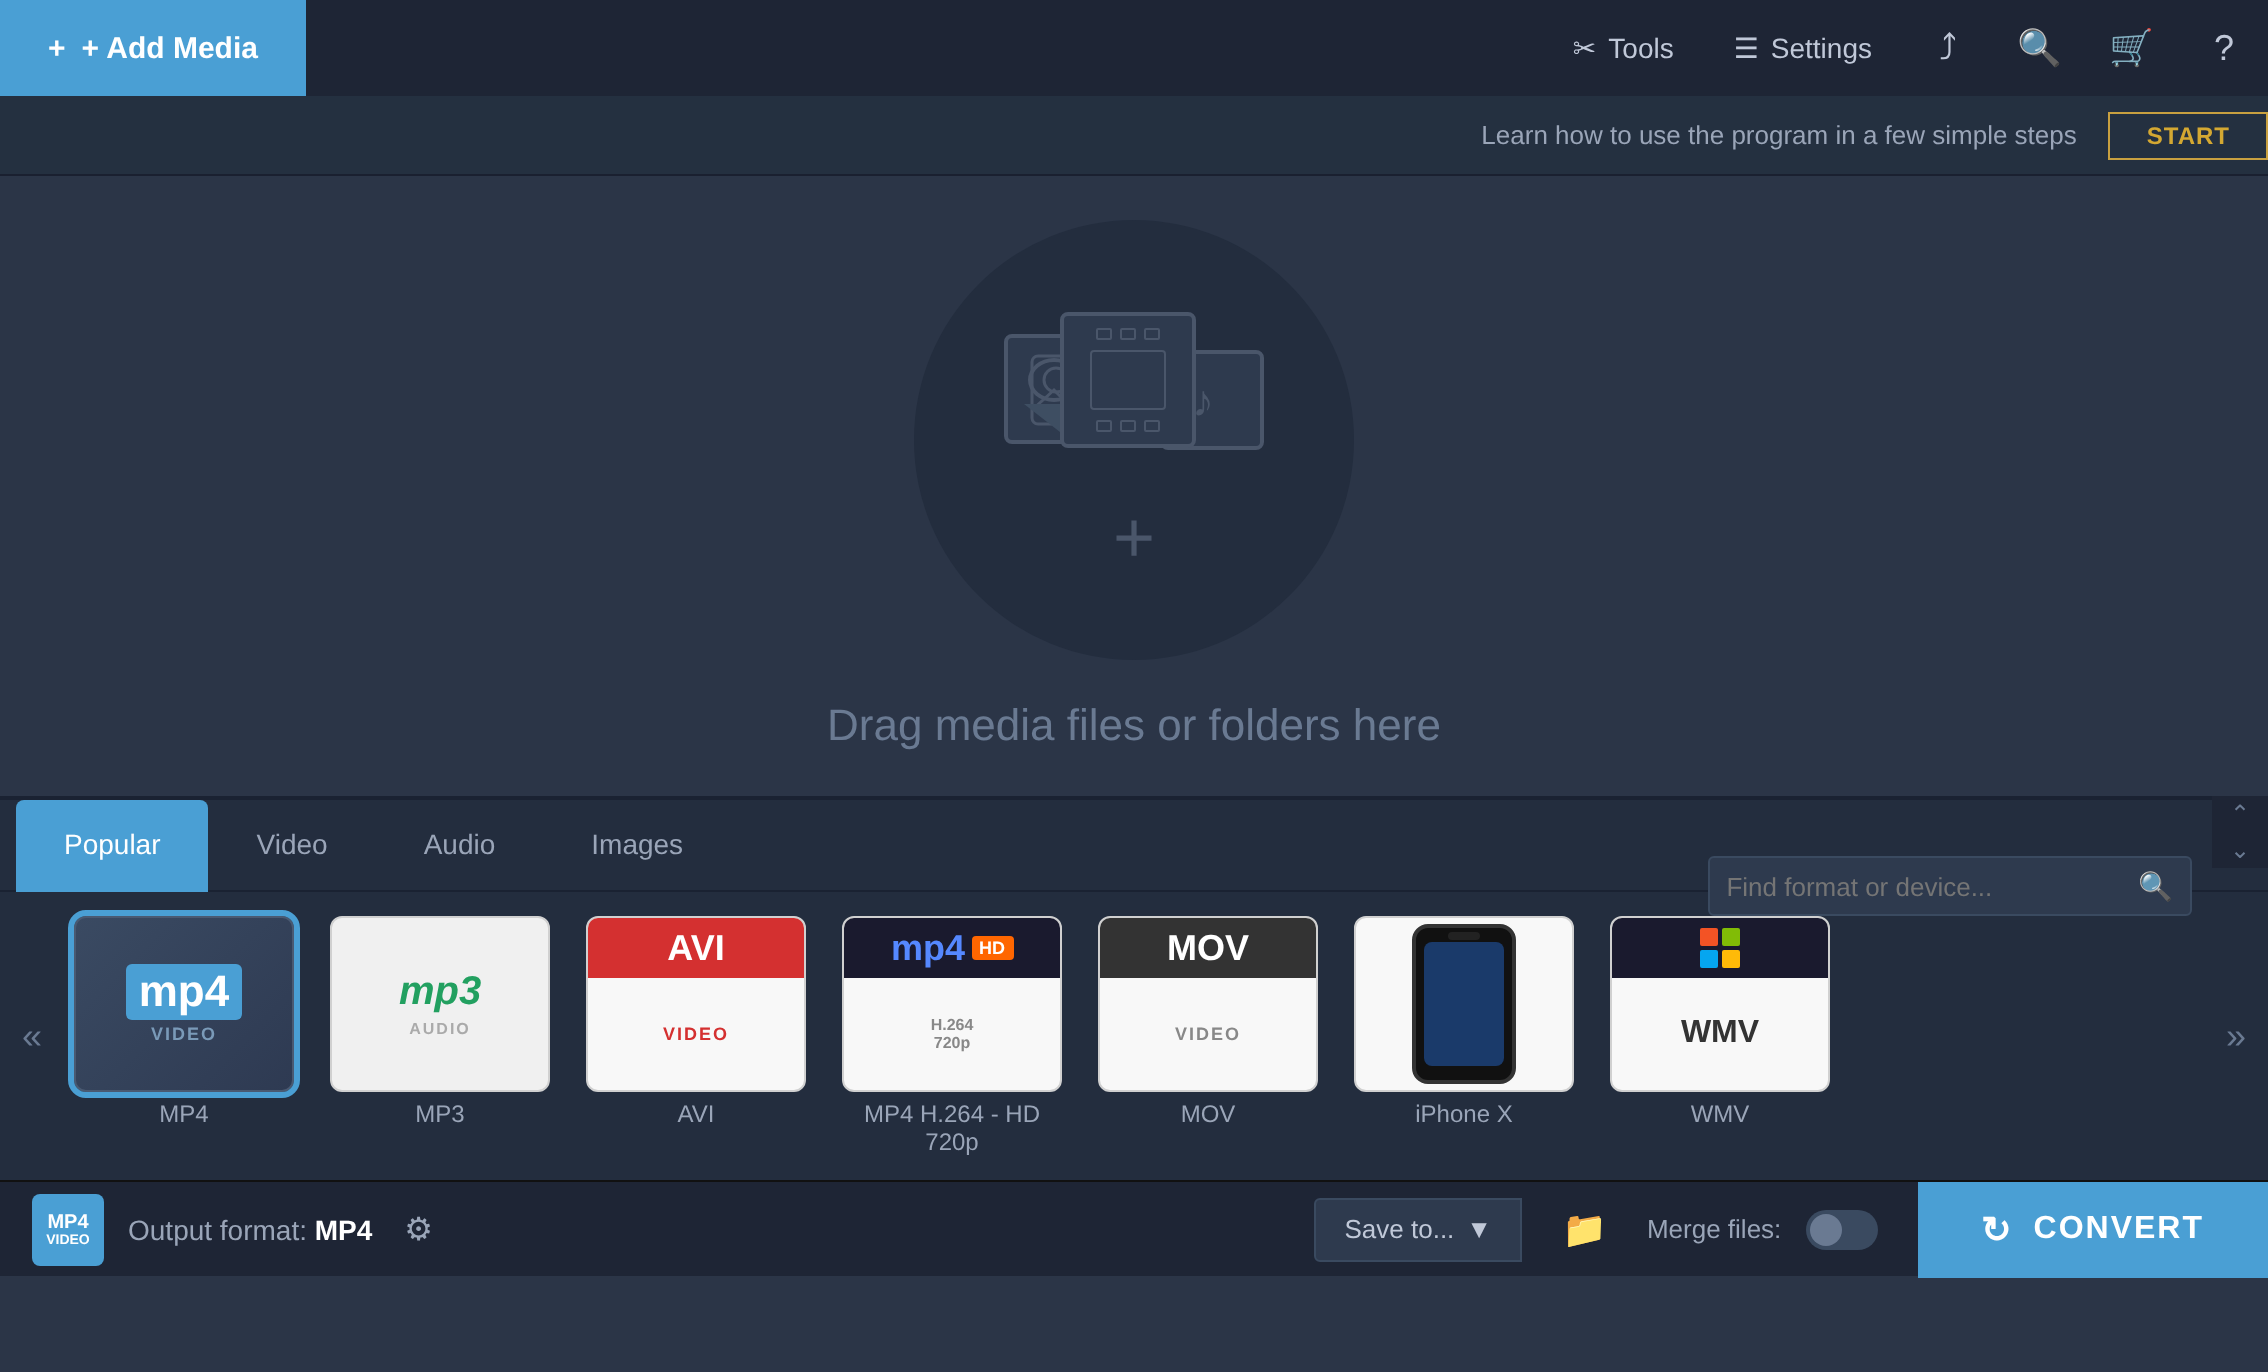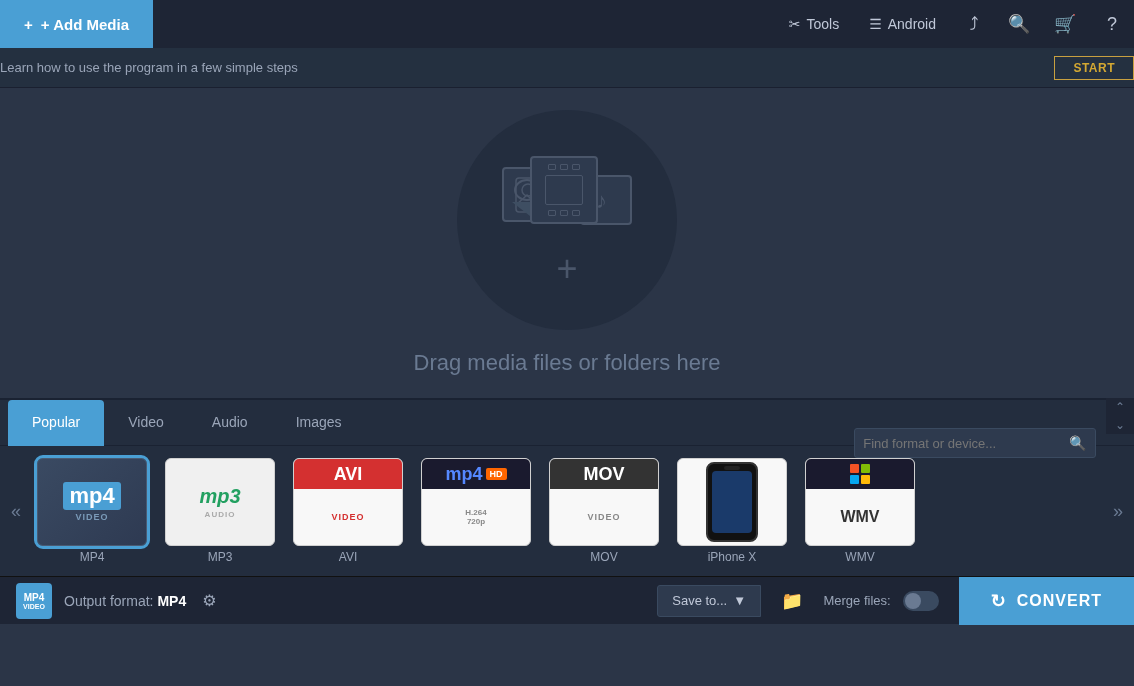--- a/index.html
+++ b/index.html
@@ -64,21 +64,21 @@
       cursor: pointer;
       display: flex;
       align-items: center;
       justify-content: center;
     }
 
     
     .info-bar {
       display: flex;
       align-items: center;
-      justify-content: space-between;
+      justify-content: flex-end;
       gap: 16px;
       background: #243040;
       height: 40px;
       font-size: 13px;
       color: #9aa5b8;
       border-bottom: 1px solid #1a2030;
     }
     .start-btn {
       background: transparent;
       border: 1px solid #c8a040;
@@ -644,21 +644,21 @@
     <span>+ Add Media</span>
   </button>
   <div class="top-bar-spacer"></div>
   <div class="top-bar-actions">
     <button class="top-bar-btn">
       <span>✂</span>
       <span>Tools</span>
     </button>
     <button class="top-bar-btn">
       <span>☰</span>
-      <span>Android</span>
+      <span>Settings</span>
     </button>
     <button class="top-bar-icon-btn">
       <span>⤴</span>
     </button>
     <button class="top-bar-icon-btn">
       <span>🔍</span>
     </button>
     <button class="top-bar-icon-btn">
       <span>🛒</span>
     </button>
@@ -779,20 +779,21 @@
             <div class="card-mp4hd-inner">
               <div class="mp4hd-top">
                 <span class="mp4hd-text">mp4</span>
                 <span class="mp4hd-hd">HD</span>
               </div>
               <div class="mp4hd-bottom">
                 <span class="mp4hd-sub">H.264<br>720p</span>
               </div>
             </div>
           </div>
+          <div class="card-label">MP4 H.264 - HD 720p</div>
         </div>
 
         <div class="format-card">
           <div class="card-img card-mov">
             <div class="card-mov-inner">
               <div class="mov-top">
                 <span class="mov-text">MOV</span>
               </div>
               <div class="mov-bottom">
                 <span class="mov-sub">VIDEO</span>

